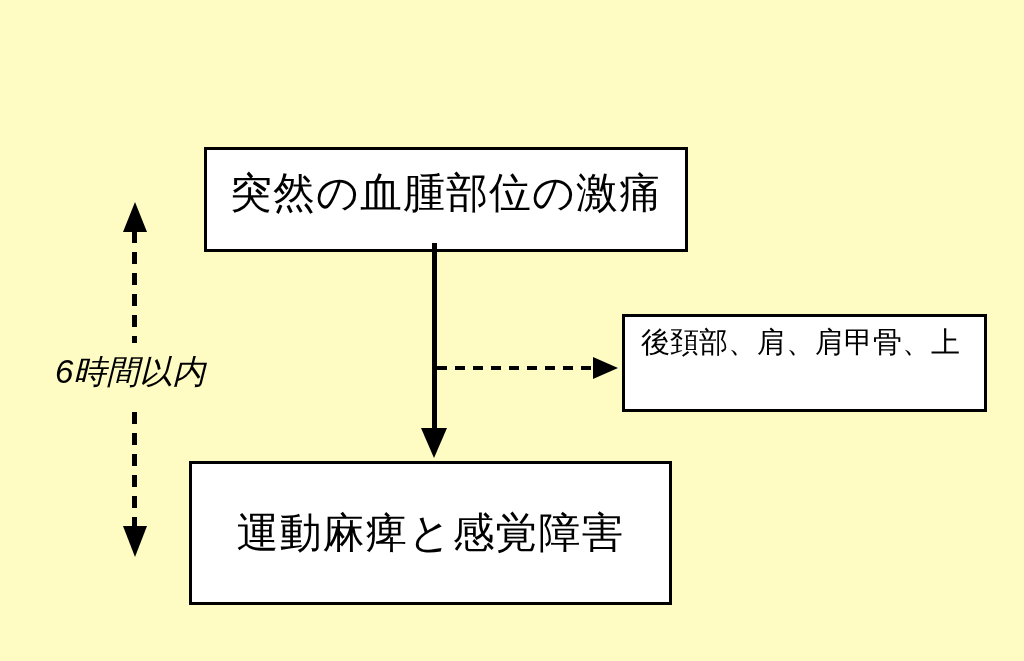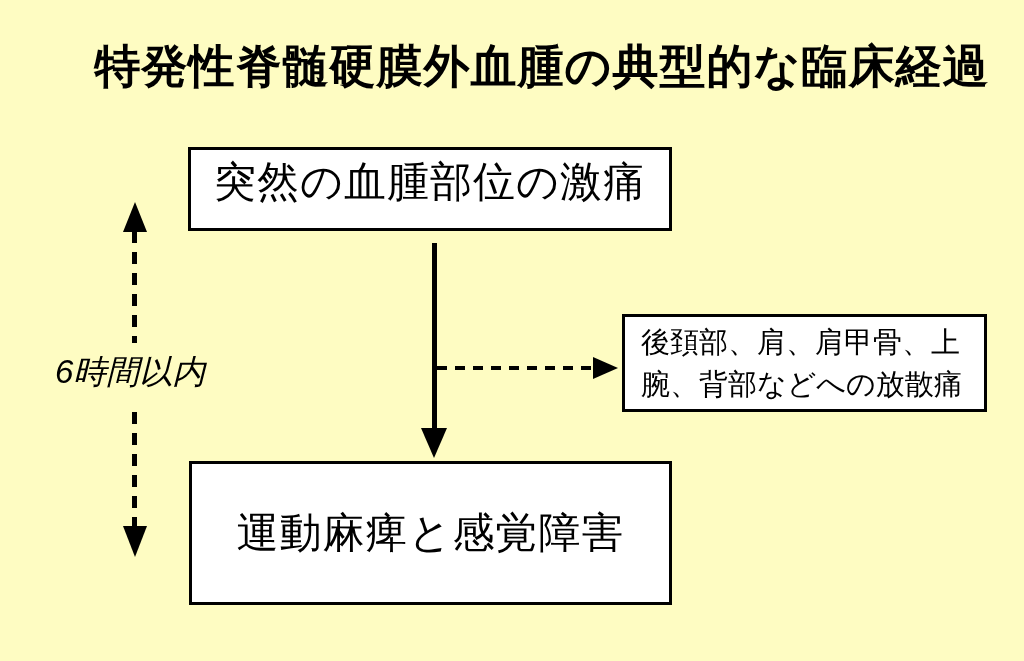--- a/index.html
+++ b/index.html
@@ -29,21 +29,21 @@
     font-weight:bold;
     letter-spacing:1px;
     white-space:nowrap;
   }
   .node{
     position:absolute;
     background:var(--box-fill);
     border:3px solid var(--line);
   }
   .node-sudden-pain{
-    left:188px;top:147px;width:484px;height:84px;
+    left:204px;top:147px;width:484px;height:105px;
     display:flex;align-items:center;justify-content:center;
     font-size:42px;letter-spacing:1px;
     padding-bottom:14px;
     white-space:nowrap;
   }
   .node-progression{
     left:189px;top:461px;width:483px;height:144px;
     display:flex;flex-direction:column;align-items:center;justify-content:center;
     font-size:42px;line-height:66px;letter-spacing:1px;
     text-align:center;
@@ -111,35 +111,33 @@
     font-size:33px;
     white-space:nowrap;
     font-style:italic;
   }
 </style>
 </head>
 <body>
 
 <div class="canvas">
 
-  <h1 class="title">特発性脊髄硬膜外血腫の典型的な臨床経過</h1>
 
   <div class="node node-sudden-pain">
     <span>突然の血腫部位の激痛</span>
   </div>
 
   <div class="solid-arrow-line"></div>
   <div class="solid-arrow-head"></div>
 
   <div class="dashed-h-line"></div>
   <div class="dashed-h-head"></div>
 
   <div class="node node-radiating">
     <div>後頚部、肩、肩甲骨、上</div>
-    <div>腕、背部などへの放散痛</div>
   </div>
 
   <div class="node node-progression">
     <div>運動麻痺と感覚障害</div>
   </div>
 
   <div class="up-arrow-head"></div>
   <div class="dashed-v upper"></div>
   <div class="duration-label">6時間以内</div>
   <div class="dashed-v lower"></div>

